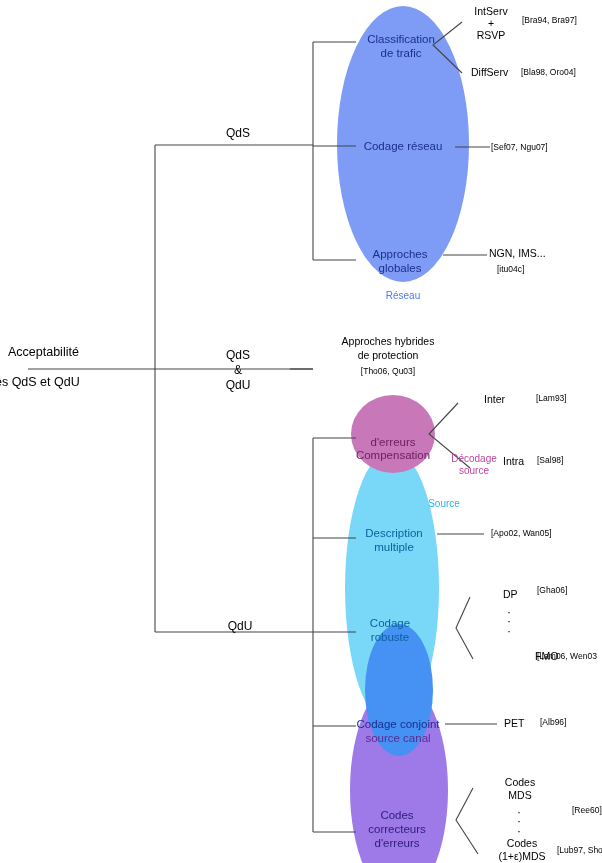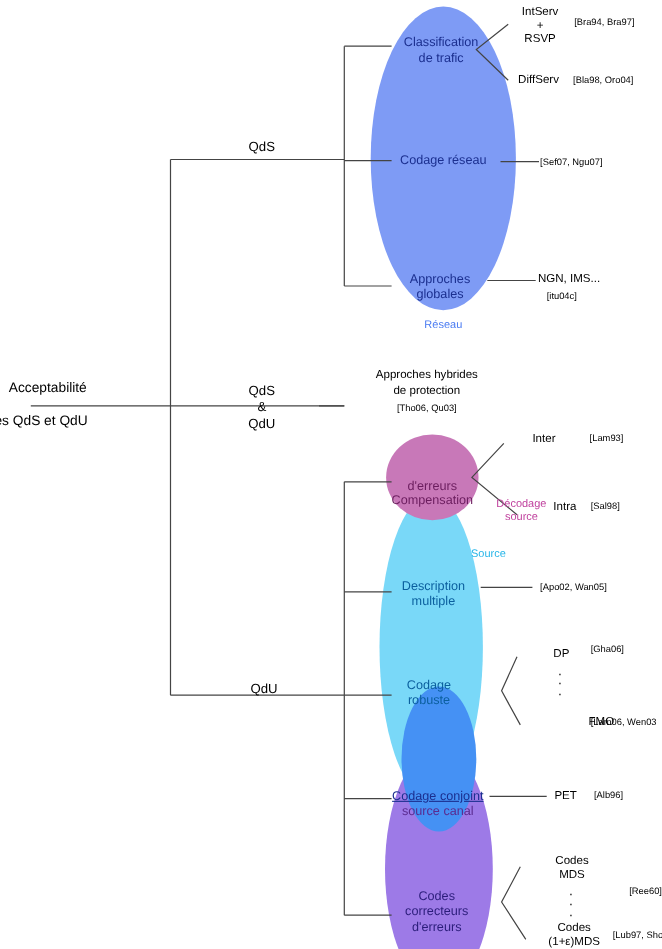--- a/index.html
+++ b/index.html
@@ -117,21 +117,21 @@
 
   <div class="txt pk-label c" style="left:393px;top:401px;margin-top:48px;">Compensation</div>
   <div class="txt pk-label c" style="left:393px;top:436px;">d'erreurs</div>
 
   <div class="txt cy-label c" style="left:394px;top:527px;">Description</div>
   <div class="txt cy-label c" style="left:394px;top:541px;">multiple</div>
 
   <div class="txt cy-label c" style="left:390px;top:617px;">Codage</div>
   <div class="txt cy-label c" style="left:390px;top:631px;">robuste</div>
 
-  <div class="txt c" style="left:398px;top:718px;font-size:11.5px;color:#1b2f8f;text-decoration:underline;">Codage conjoint</div>
+  <div class="txt c" style="left:398px;top:718px;font-size:11.5px;color:#1b2f8f;">Codage conjoint</div>
   <div class="txt c" style="left:398px;top:732px;font-size:11.5px;color:#5a2b90;">source canal</div>
 
   <div class="txt pu-label c" style="left:397px;top:809px;">Codes</div>
   <div class="txt pu-label c" style="left:397px;top:823px;">correcteurs</div>
   <div class="txt pu-label c" style="left:397px;top:837px;">d'erreurs</div>
 
   <div class="txt leaf c" style="left:491px;top:6px;">IntServ</div>
   <div class="txt leaf c" style="left:491px;top:18px;">+</div>
   <div class="txt leaf c" style="left:491px;top:30px;">RSVP</div>
   <div class="txt ref l" style="left:522px;top:16px;">[Bra94, Bra97]</div>

